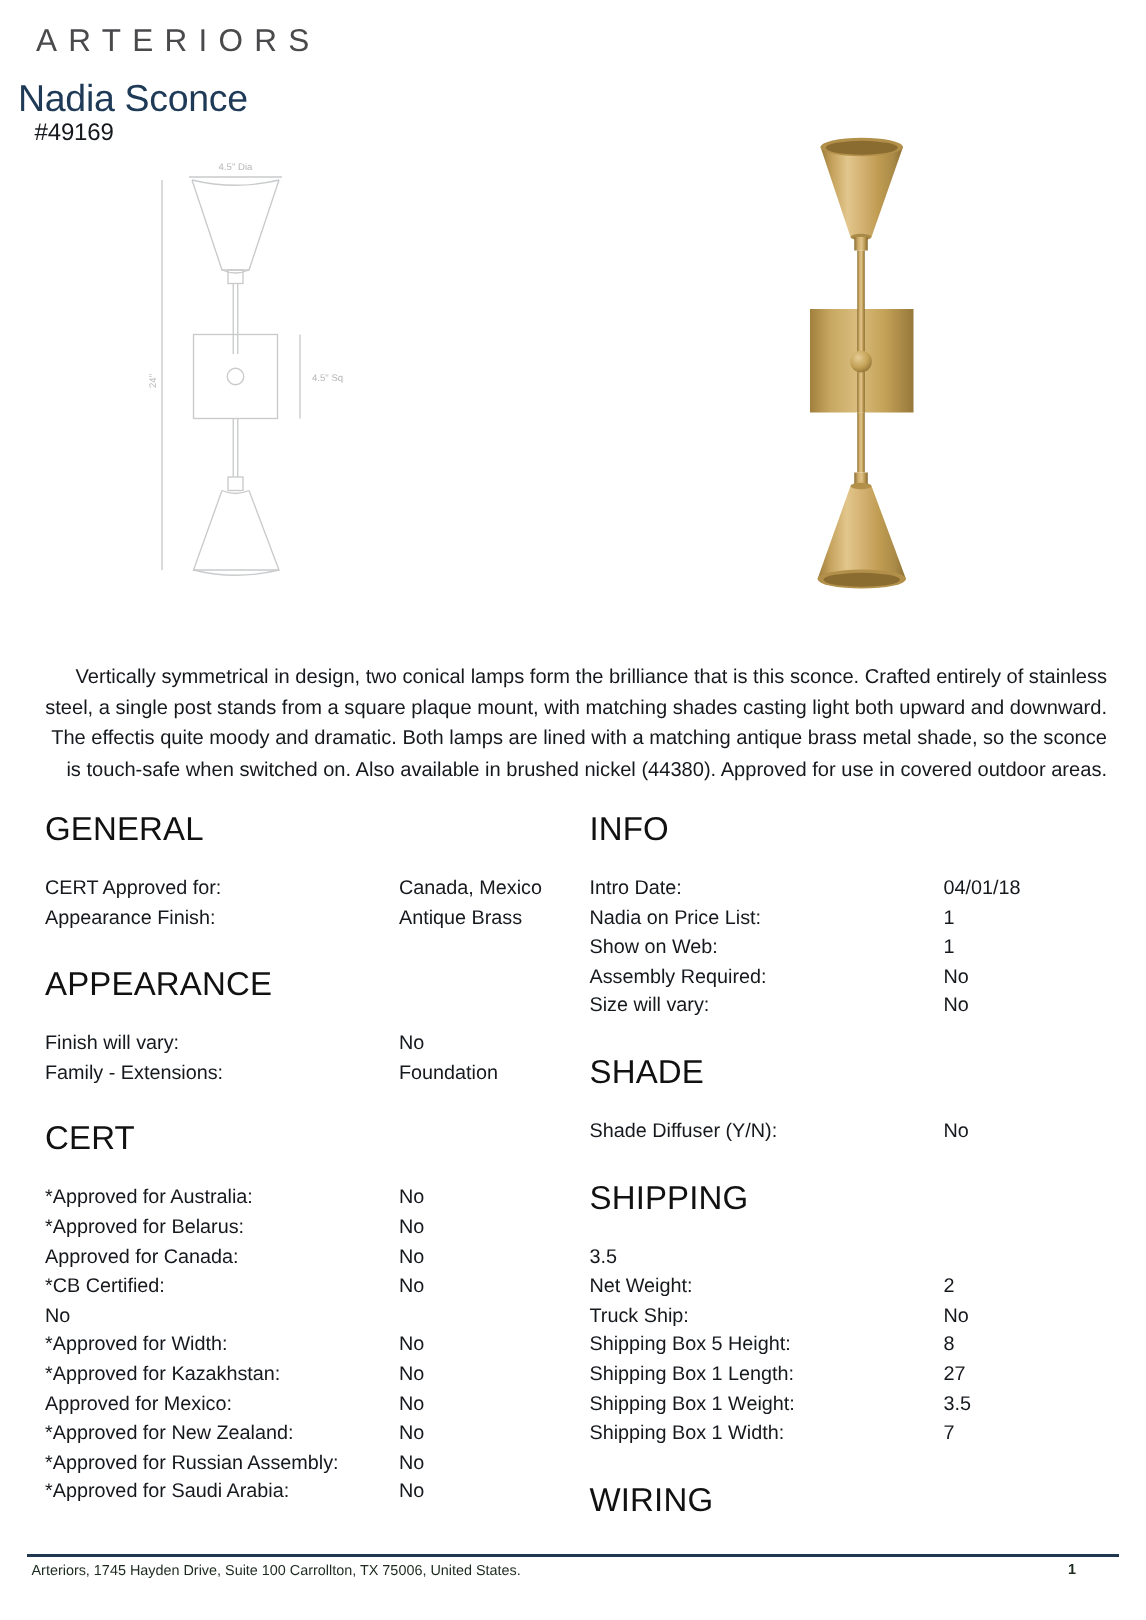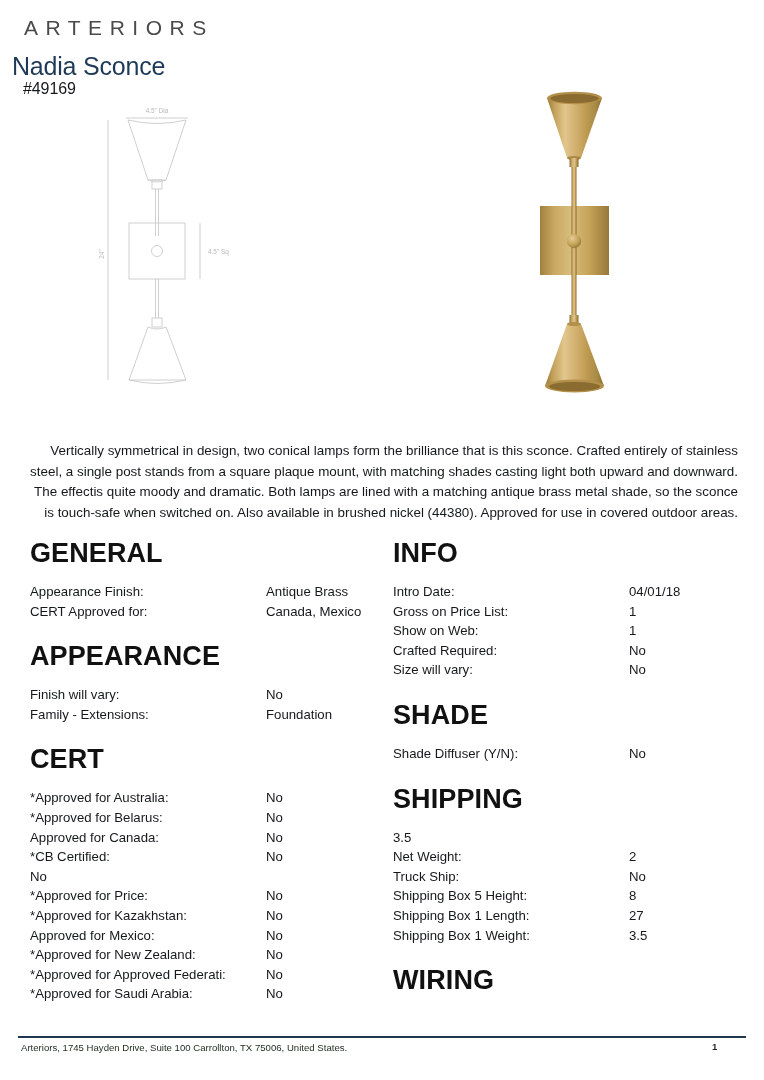--- a/index.html
+++ b/index.html
@@ -87,22 +87,22 @@
     top: 540px;
     width: 350px;
   }
   .col-right {
     position: absolute;
     left: 393px;
     top: 540px;
     width: 350px;
   }
   .section-head {
-    font-size: 27px;
-    font-weight: 700;
+    font-size: 22px;
+    font-weight: 400;
     color: #111111;
     letter-spacing: 0.1px;
     margin: 0;
     line-height: 26px;
     white-space: nowrap;
   }
   .section-gap-before { margin-top: 22px; }
   .rows { margin-top: 16px; }
   .row {
     display: flex;
@@ -256,27 +256,27 @@
     <ellipse cx="79.5" cy="300.5" rx="25.5" ry="4.6" fill="#8a6c31"></ellipse>
   </svg>
 </div>
 
 <p class="description">Vertically symmetrical in design, two conical lamps form the brilliance that is this sconce. Crafted entirely of stainless steel, a single post stands from a square plaque mount, with matching shades casting light both upward and downward. The effectis quite moody and dramatic. Both lamps are lined with a matching antique brass metal shade, so the sconce is touch-safe when switched on. Also available in brushed nickel (44380). Approved for use in covered outdoor areas.</p>
 
 <div class="col-left">
     <div class="section-head">GENERAL</div>
     <div class="rows">
       <div class="row">
+        <span class="lab">CERT Approved for:</span>
+        <span class="val">Canada, Mexico</span>
+      </div>
+      <div class="row">
         <span class="lab">Appearance Finish:</span>
         <span class="val">Antique Brass</span>
       </div>
-      <div class="row">
-        <span class="lab">CERT Approved for:</span>
-        <span class="val">Canada, Mexico</span>
-      </div>
     </div>
     <div class="section-head section-gap-before">APPEARANCE</div>
     <div class="rows">
       <div class="row">
         <span class="lab">Finish will vary:</span>
         <span class="val">No</span>
       </div>
       <div class="row">
         <span class="lab">Family - Extensions:</span>
         <span class="val">Foundation</span>
@@ -297,62 +297,62 @@
         <span class="val">No</span>
       </div>
       <div class="row">
         <span class="lab">*CB Certified:</span>
         <span class="val">No</span>
       </div>
       <div class="row">
         <span class="val">No</span>
       </div>
       <div class="row">
-        <span class="lab">*Approved for Price:</span>
+        <span class="lab">*Approved for Width:</span>
         <span class="val">No</span>
       </div>
       <div class="row">
         <span class="lab">*Approved for Kazakhstan:</span>
         <span class="val">No</span>
       </div>
       <div class="row">
         <span class="lab">Approved for Mexico:</span>
         <span class="val">No</span>
       </div>
       <div class="row">
         <span class="lab">*Approved for New Zealand:</span>
         <span class="val">No</span>
       </div>
       <div class="row">
-        <span class="lab">*Approved for Approved Federati:</span>
+        <span class="lab">*Approved for Russian Assembly:</span>
         <span class="val">No</span>
       </div>
       <div class="row">
         <span class="lab">*Approved for Saudi Arabia:</span>
         <span class="val">No</span>
       </div>
     </div>
   </div>
 <div class="col-right">
     <div class="section-head">INFO</div>
     <div class="rows">
       <div class="row">
         <span class="lab">Intro Date:</span>
         <span class="val">04/01/18</span>
       </div>
       <div class="row">
-        <span class="lab">Gross on Price List:</span>
+        <span class="lab">Nadia on Price List:</span>
         <span class="val">1</span>
       </div>
       <div class="row">
         <span class="lab">Show on Web:</span>
         <span class="val">1</span>
       </div>
       <div class="row">
-        <span class="lab">Crafted Required:</span>
+        <span class="lab">Assembly Required:</span>
         <span class="val">No</span>
       </div>
       <div class="row">
         <span class="lab">Size will vary:</span>
         <span class="val">No</span>
       </div>
     </div>
     <div class="section-head section-gap-before">SHADE</div>
     <div class="rows">
       <div class="row">
@@ -377,20 +377,24 @@
         <span class="lab">Shipping Box 5 Height:</span>
         <span class="val">8</span>
       </div>
       <div class="row">
         <span class="lab">Shipping Box 1 Length:</span>
         <span class="val">27</span>
       </div>
       <div class="row">
         <span class="lab">Shipping Box 1 Weight:</span>
         <span class="val">3.5</span>
+      </div>
+      <div class="row">
+        <span class="lab">Shipping Box 1 Width:</span>
+        <span class="val">7</span>
       </div>
     </div>
     <div class="section-head section-gap-before">WIRING</div>
   </div>
 
 <div class="footer-rule"></div>
 <div class="footer-text">Arteriors, 1745 Hayden Drive, Suite 100 Carrollton, TX 75006, United States.</div>
 <div class="footer-page">1</div>
 
 </body></html>

